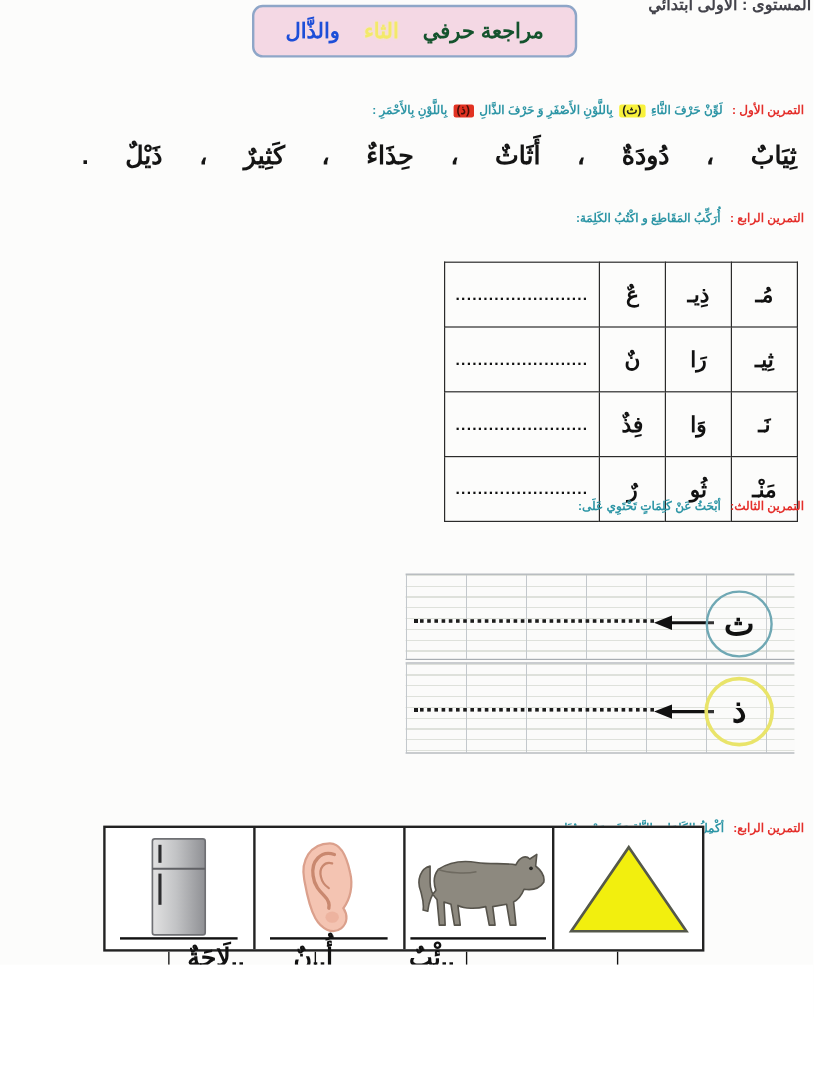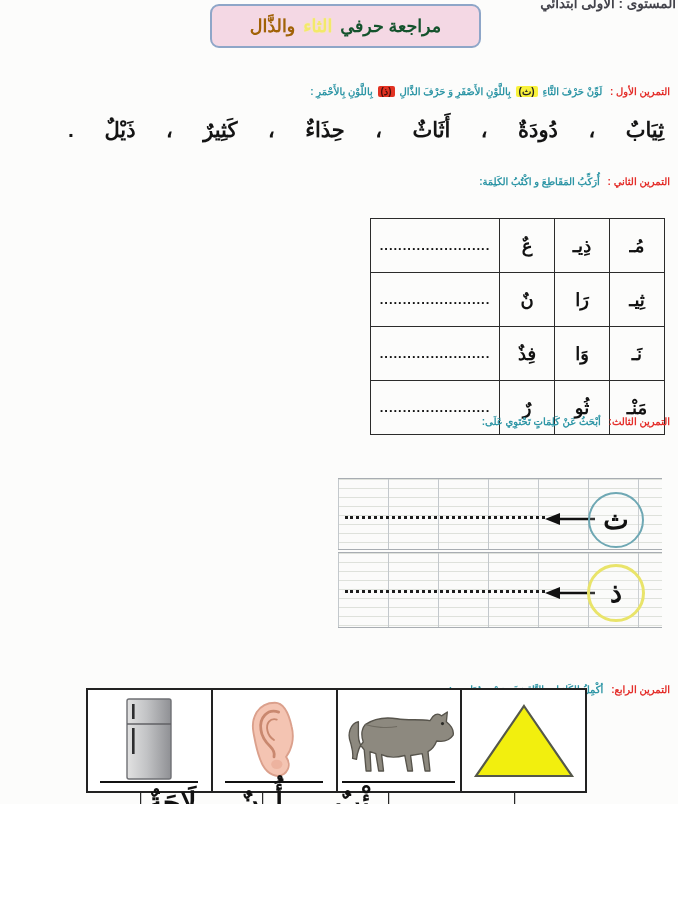--- a/index.html
+++ b/index.html
@@ -14,22 +14,22 @@
     position:absolute;top:-5px;right:2px;
     font-size:13.5px;font-weight:bold;color:#43434b;white-space:nowrap;
   }
   .title-box{
     position:absolute;top:4px;left:210px;width:267px;height:40px;
     background:#f4d8e4;border:2px solid #8ea6c8;border-radius:9px;
     display:flex;align-items:center;justify-content:center;
     font-size:17.5px;font-weight:bold;white-space:nowrap;
   }
   .title-prefix{color:#14532d;}
-  .title-highlight{color:#f3e96a;margin:0 8px;text-shadow:0 0 2px #f7f0a0;}
-  .title-suffix{color:#a16207;}
+  .title-highlight{color:#f3e96a;margin:0 20px;text-shadow:0 0 2px #f7f0a0;}
+  .title-suffix{color:#1d4ed8;}
   
   .ex-heading{
     position:absolute;right:8px;font-size:10px;font-weight:bold;
     color:#2e96a6;white-space:nowrap;
   }
   .ex-label{color:#e42f2b;margin-inline-end:5px;}
   .chip{padding:0 3px;margin:0 2px;border-radius:2px;font-weight:bold;}
   .chip-thaa{background:#f8f13b;color:#222;}
   .chip-dhal{background:#e23222;color:#47100a;}
   
@@ -96,21 +96,21 @@
       repeating-linear-gradient(to right,#b9bec4 0 1px,transparent 1px 47px),
       repeating-linear-gradient(to bottom,#e0e2de 0 1px,transparent 1px 10px);
     background-color:#fbfbfa;
     border-top:1px solid #c5c9cd;border-bottom:1.5px solid #9aa0a6;
   }
   .baseline-rule{
     position:absolute;top:857px;left:0;width:678px;height:1.5px;background:#9aa0a6;
   }
   .answer-word{
     position:absolute;top:786px;width:130px;text-align:center;
-    font-size:28px;font-weight:bold;color:#111;direction:rtl;white-space:nowrap;
+    font-size:21px;font-weight:bold;color:#111;direction:rtl;white-space:nowrap;
   }
   
   .scan-band{position:absolute;top:893px;left:0;width:678px;height:5px;background:#24272c;}
   .scan-band-light{position:absolute;top:898px;left:0;width:678px;height:6px;background:#eceef0;}
 </style>
 </head>
 <body>
 
 <div class="page">
 
@@ -140,21 +140,21 @@
     <span>،</span>
     <span>حِذَاءٌ</span>
     <span>،</span>
     <span>كَثِيرٌ</span>
     <span>،</span>
     <span>ذَيْلٌ</span>
     <span>.</span>
   </div>
 
   <div class="ex-heading" style="top:176px;">
-    <span class="ex-label">التمرين الثاني :</span>
+    <span class="ex-label">التمرين الرابع :</span>
     <span>أُرَكِّبُ المَقَاطِعَ و اكْتُبُ الكَلِمَة:</span>
   </div>
 
   <table class="syll-table">
     <tbody>
         <tr>
       <td class="syll-cell">مُـ</td>
       <td class="syll-cell">ذِيـ</td>
       <td class="syll-cell">عٌ</td>
       <td class="answer-cell">........................</td>

